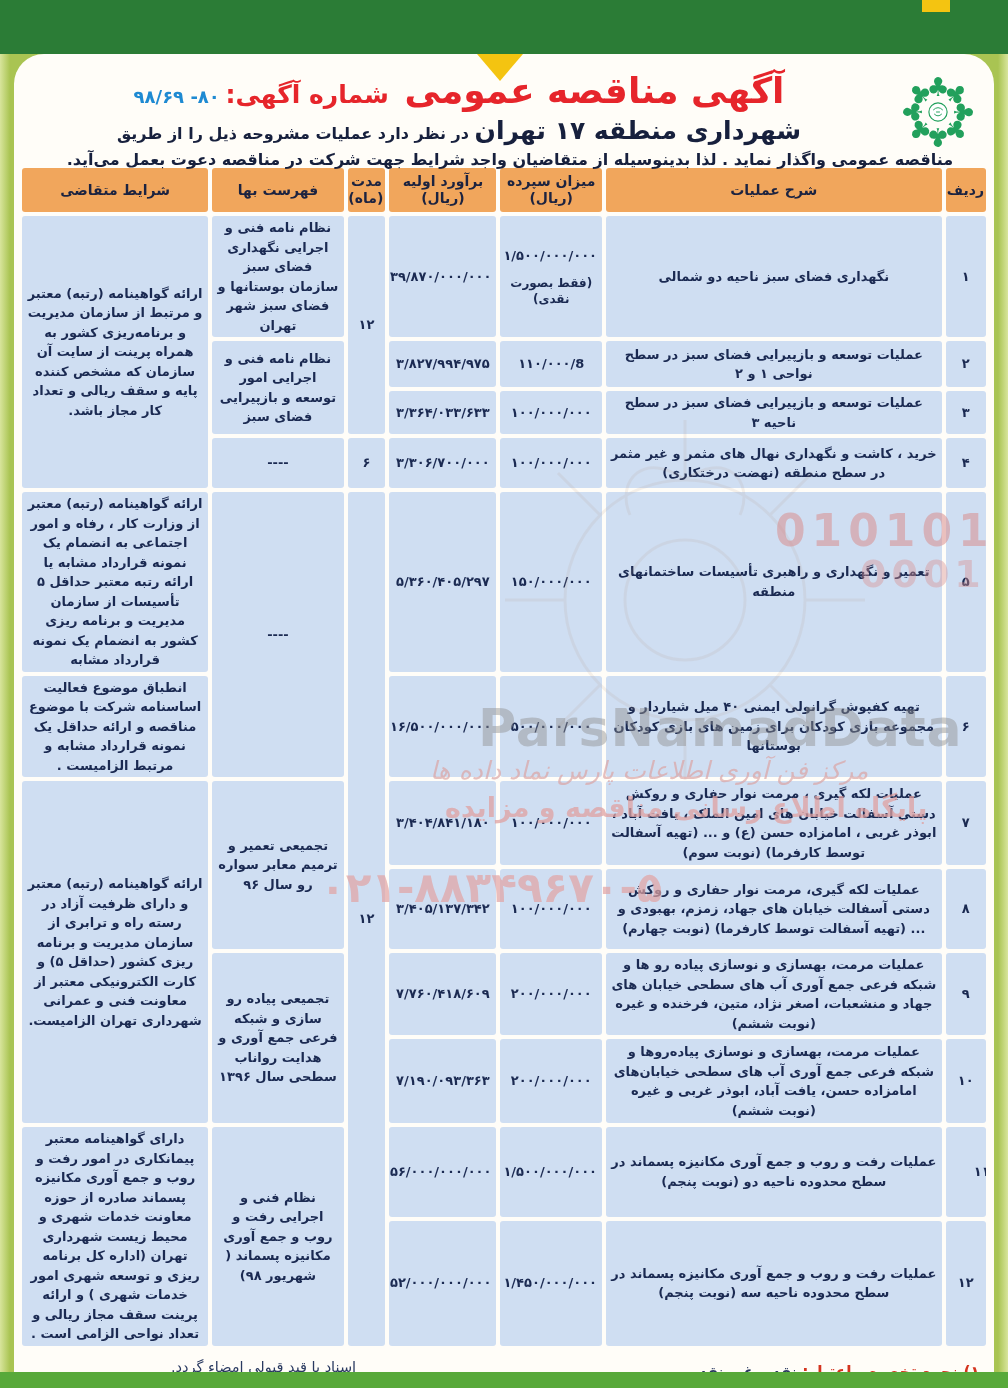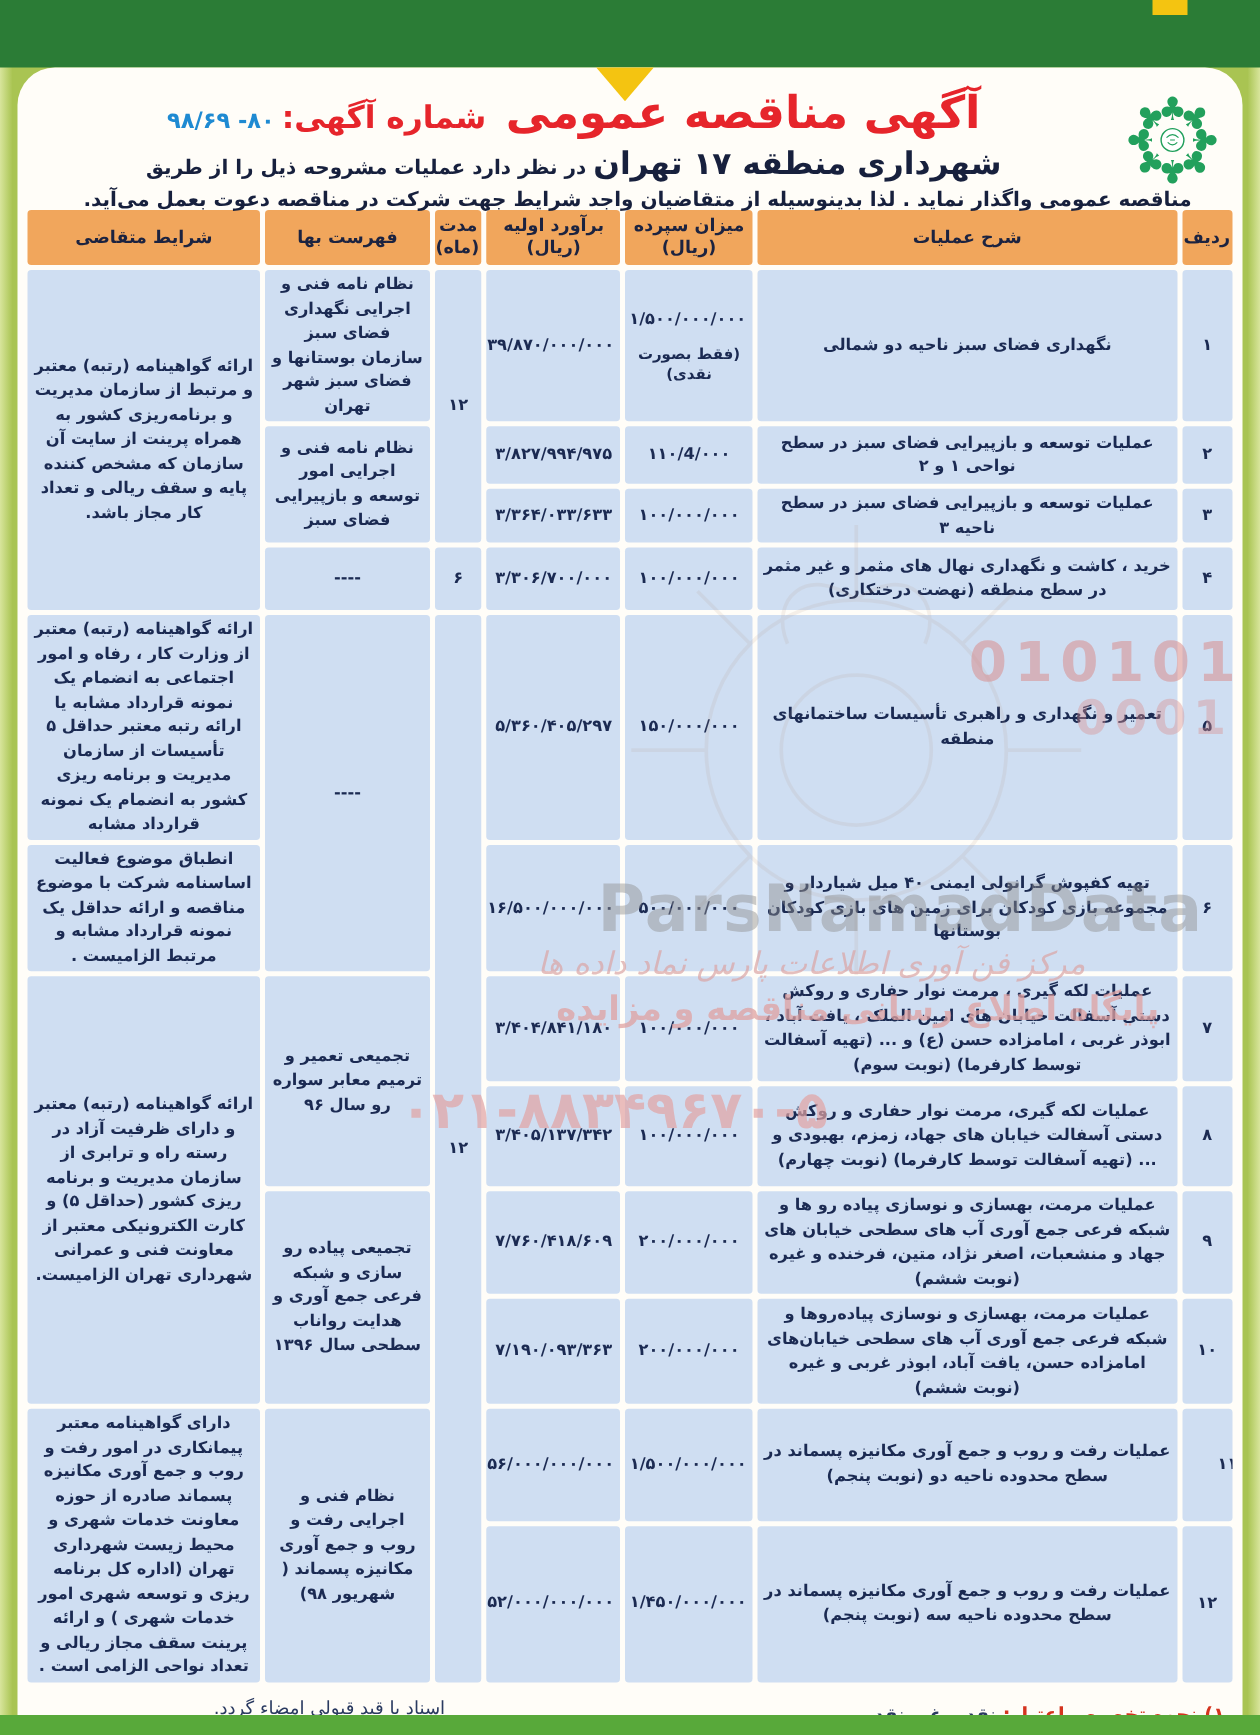--- a/index.html
+++ b/index.html
@@ -135,21 +135,21 @@
         </td>
         <td class="amt">۳۹/۸۷۰/۰۰۰/۰۰۰</td>
         <td class="dur" rowspan="3">۱۲</td>
         <td class="pl">نظام نامه فنی و اجرایی نگهداری فضای سبز سازمان بوستانها و فضای سبز شهر تهران</td>
         <td class="cond" rowspan="4">ارائه گواهینامه (رتبه) معتبر و مرتبط از سازمان مدیریت و برنامه‌ریزی کشور به همراه پرینت از سایت آن سازمان که مشخص کننده پایه و سقف ریالی و تعداد کار مجاز باشد.</td>
       </tr>
 
       <tr class="rh2">
         <td class="numc">۲</td>
         <td class="desc">عملیات توسعه و بازپیرایی فضای سبز در سطح نواحی ۱ و ۲</td>
-        <td class="amt">۱۱۰/4/۰۰۰</td>
+        <td class="amt">۱۱۰/۰۰۰/8</td>
         <td class="amt">۳/۸۲۷/۹۹۴/۹۷۵</td>
         <td class="pl" rowspan="2">نظام نامه فنی و اجرایی امور توسعه و بازپیرایی فضای سبز</td>
       </tr>
 
       <tr class="rh3">
         <td class="numc">۳</td>
         <td class="desc">عملیات توسعه و بازپیرایی فضای سبز در سطح ناحیه ۳</td>
         <td class="amt">۱۰۰/۰۰۰/۰۰۰</td>
         <td class="amt">۳/۳۶۴/۰۳۳/۶۳۳</td>
       </tr>

